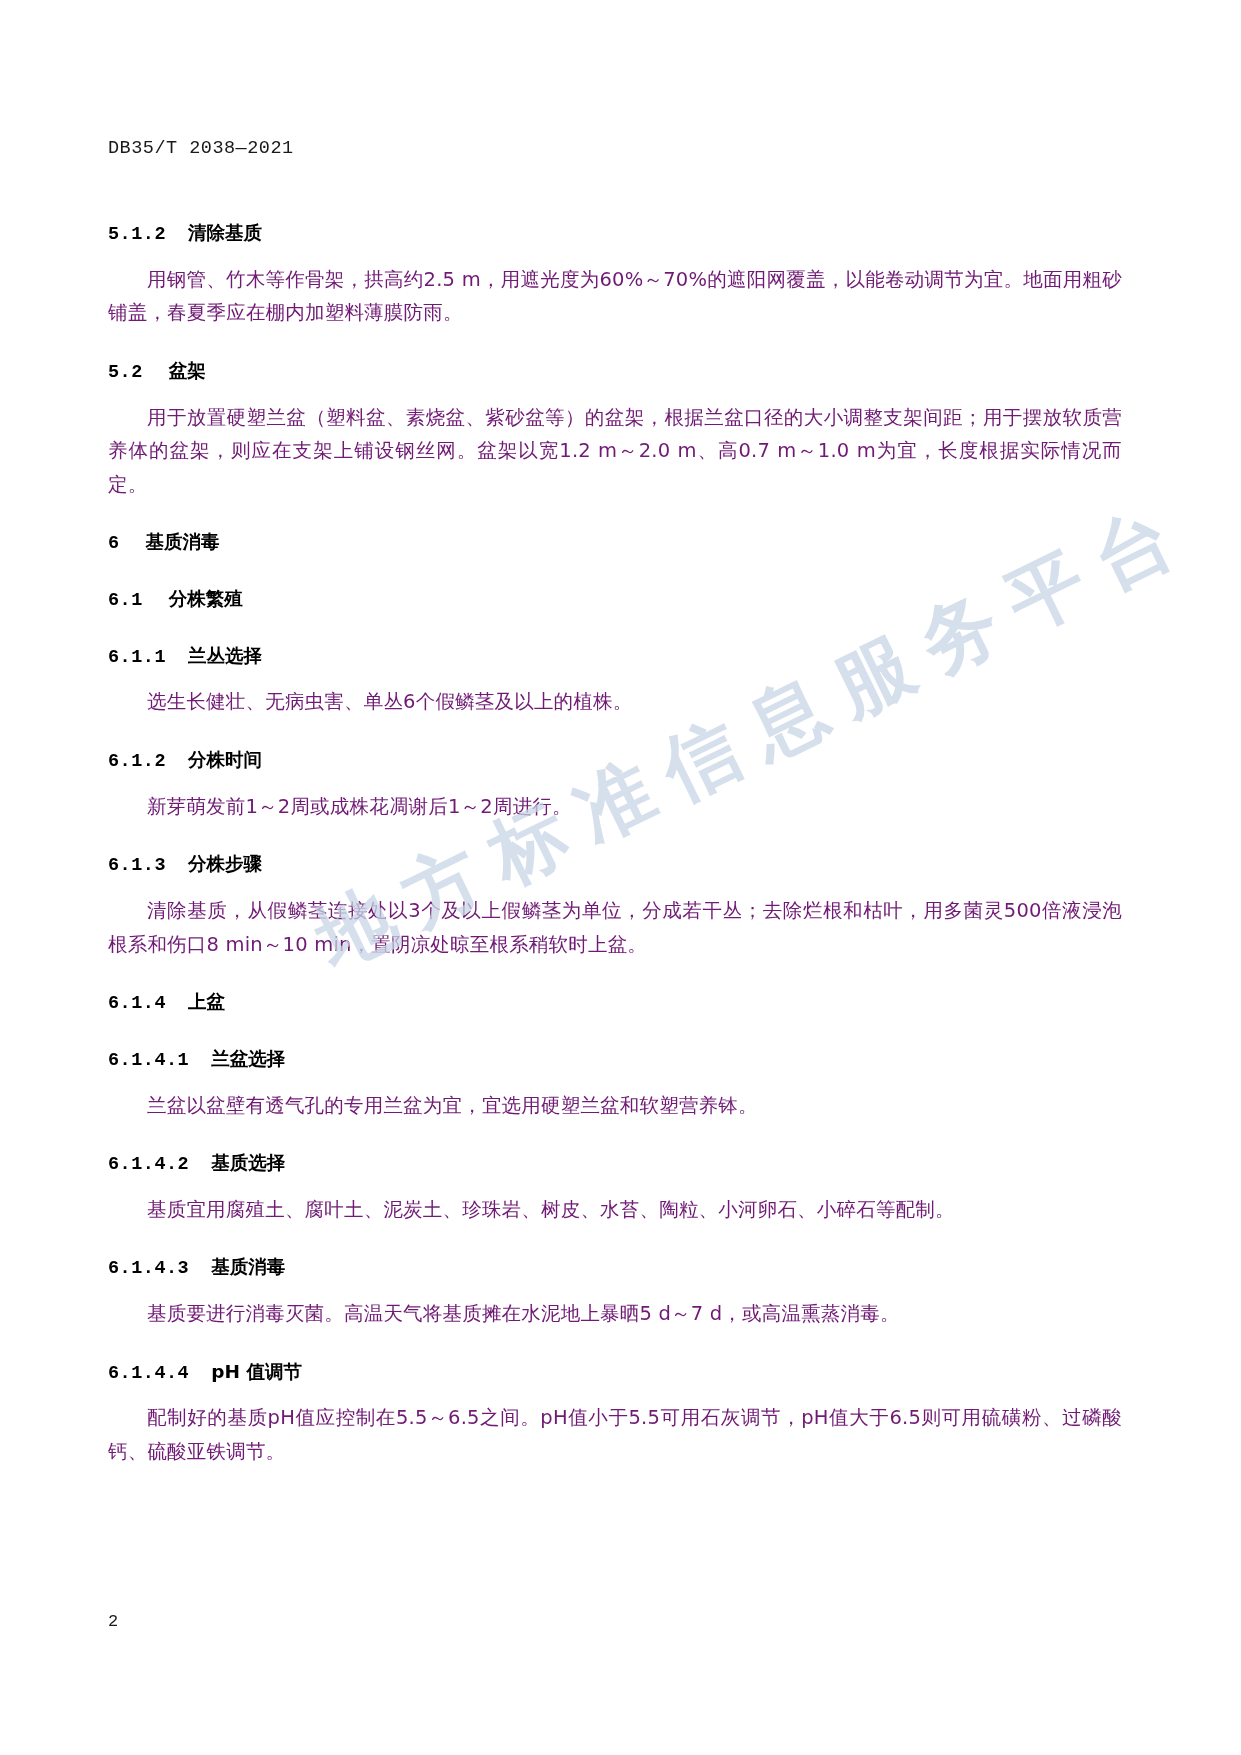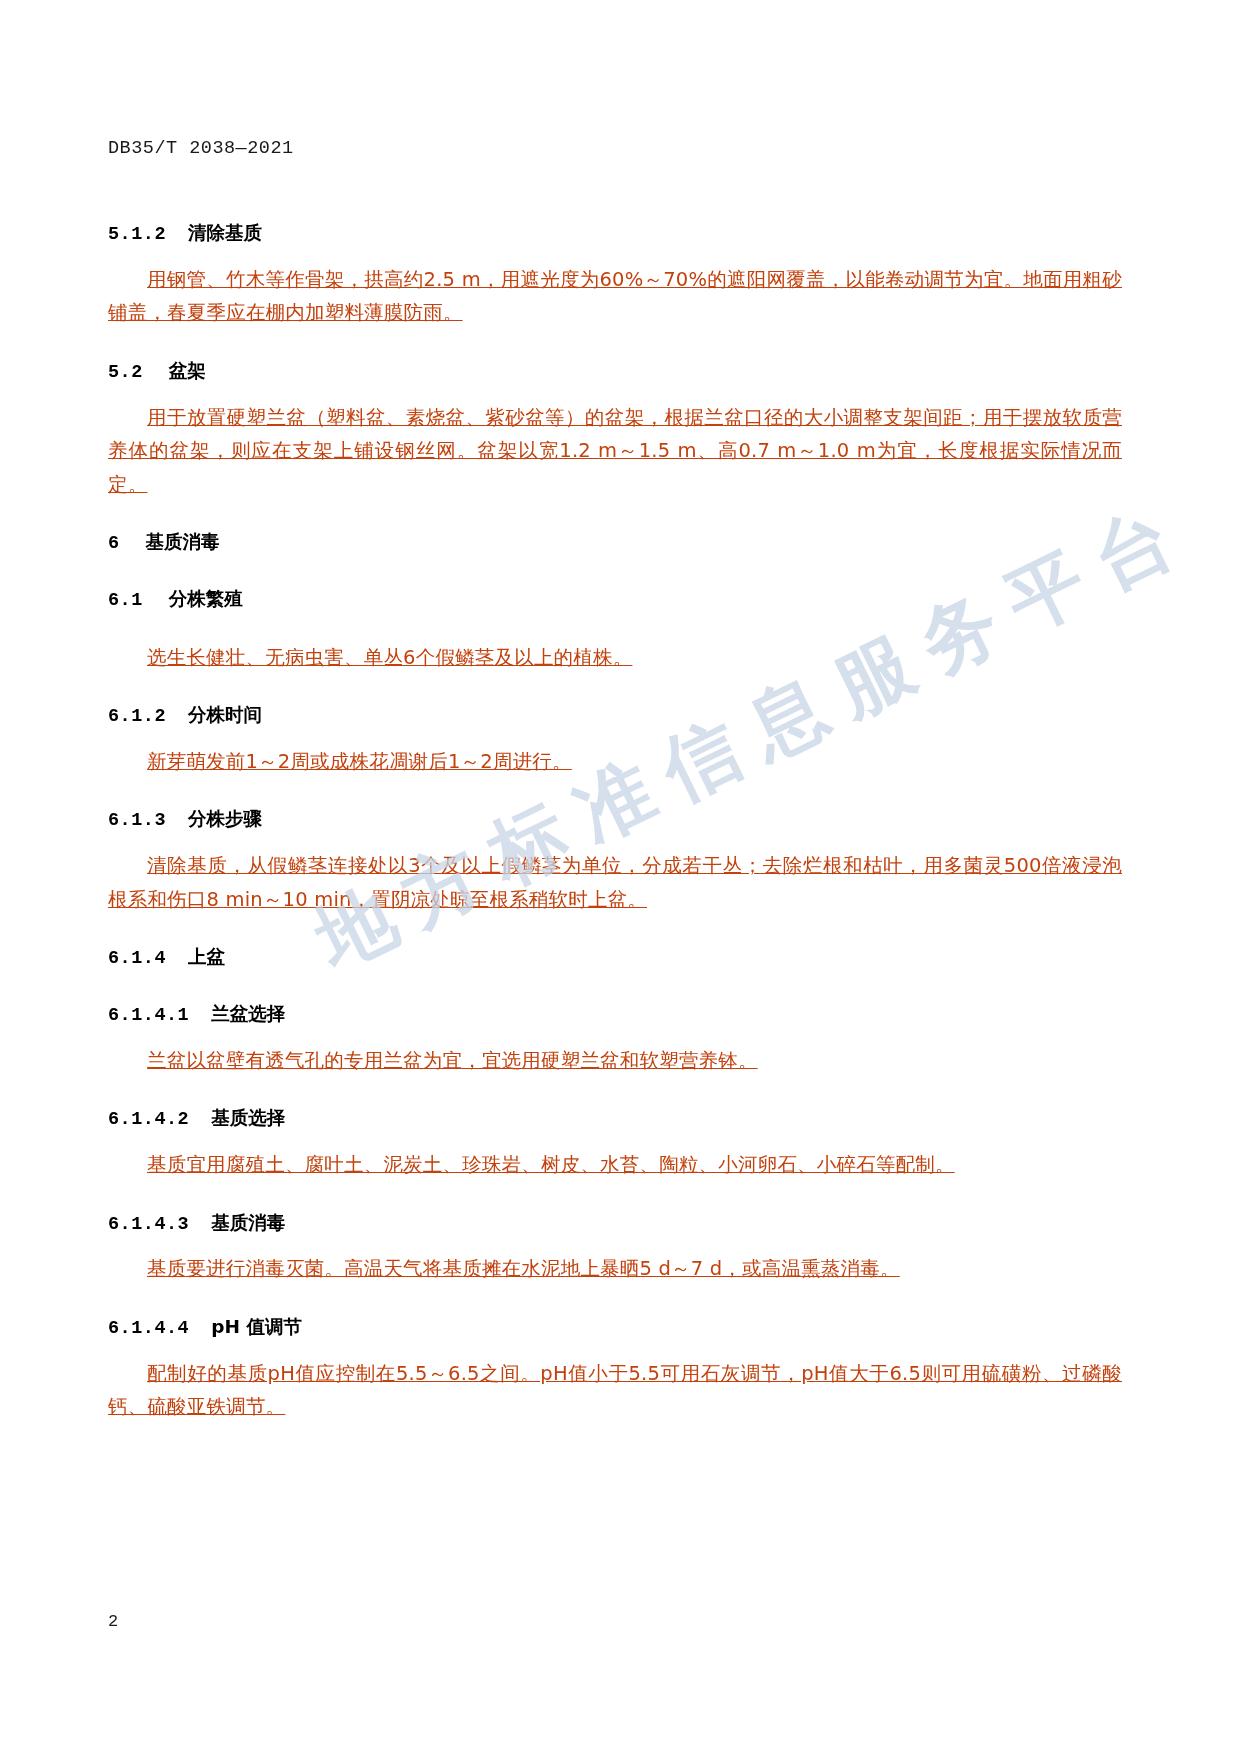--- a/index.html
+++ b/index.html
@@ -71,24 +71,23 @@
   .gap-title-wide {
     margin-left: 26px;
     margin-top: 14px;
   }
   p.para {
     margin: 14px 12px 0 0;
     font-size: 19.5px;
     line-height: 1.72;
     text-align: justify;
     text-indent: 2em;
-    color: #c2410c;
+    color: #701a75;
     font-family: "DejaVu Sans", "Liberation Sans", sans-serif;
     letter-spacing: 0.2px;
-    text-decoration: underline;
   }
   .footer-page {
     position: absolute;
     left: 108px;
     bottom: 124px;
     font-family: "Liberation Mono", "DejaVu Sans Mono", monospace;
     font-size: 17px;
     color: #1a1a1a;
   }
   
@@ -125,32 +124,33 @@
 
     <div class="body-flow">
 
       <div class="heading-block">
         <h4 class="heading"><span class="h-num">5.1.2</span><span class="label gap-title">清除基质</span></h4>
         <p class="para">用钢管、竹木等作骨架，拱高约2.5 m，用遮光度为60%～70%的遮阳网覆盖，以能卷动调节为宜。地面用粗砂铺盖，春夏季应在棚内加塑料薄膜防雨。</p>
       </div>
 
       <div class="heading-block">
         <h4 class="heading"><span class="h-num">5.2</span><span class="label gap-title-wide">盆架</span></h4>
-        <p class="para">用于放置硬塑兰盆（塑料盆、素烧盆、紫砂盆等）的盆架，根据兰盆口径的大小调整支架间距；用于摆放软质营养体的盆架，则应在支架上铺设钢丝网。盆架以宽1.2 m～1.5 m、高0.7 m～1.0 m为宜，长度根据实际情况而定。</p>
+        <p class="para">用于放置硬塑兰盆（塑料盆、素烧盆、紫砂盆等）的盆架，根据兰盆口径的大小调整支架间距；用于摆放软质营养体的盆架，则应在支架上铺设钢丝网。盆架以宽1.2 m～2.0 m、高0.7 m～1.0 m为宜，长度根据实际情况而定。</p>
       </div>
 
       <div class="heading-block">
         <h4 class="heading"><span class="h-num">6</span><span class="label gap-title-wide">基质消毒</span></h4>
       </div>
 
       <div class="heading-block">
         <h4 class="heading"><span class="h-num">6.1</span><span class="label gap-title-wide">分株繁殖</span></h4>
       </div>
 
       <div class="heading-block">
+        <h4 class="heading"><span class="h-num">6.1.1</span><span class="label gap-title">兰丛选择</span></h4>
         <p class="para">选生长健壮、无病虫害、单丛6个假鳞茎及以上的植株。</p>
       </div>
 
       <div class="heading-block">
         <h4 class="heading"><span class="h-num">6.1.2</span><span class="label gap-title">分株时间</span></h4>
         <p class="para">新芽萌发前1～2周或成株花凋谢后1～2周进行。</p>
       </div>
 
       <div class="heading-block">
         <h4 class="heading"><span class="h-num">6.1.3</span><span class="label gap-title">分株步骤</span></h4>

